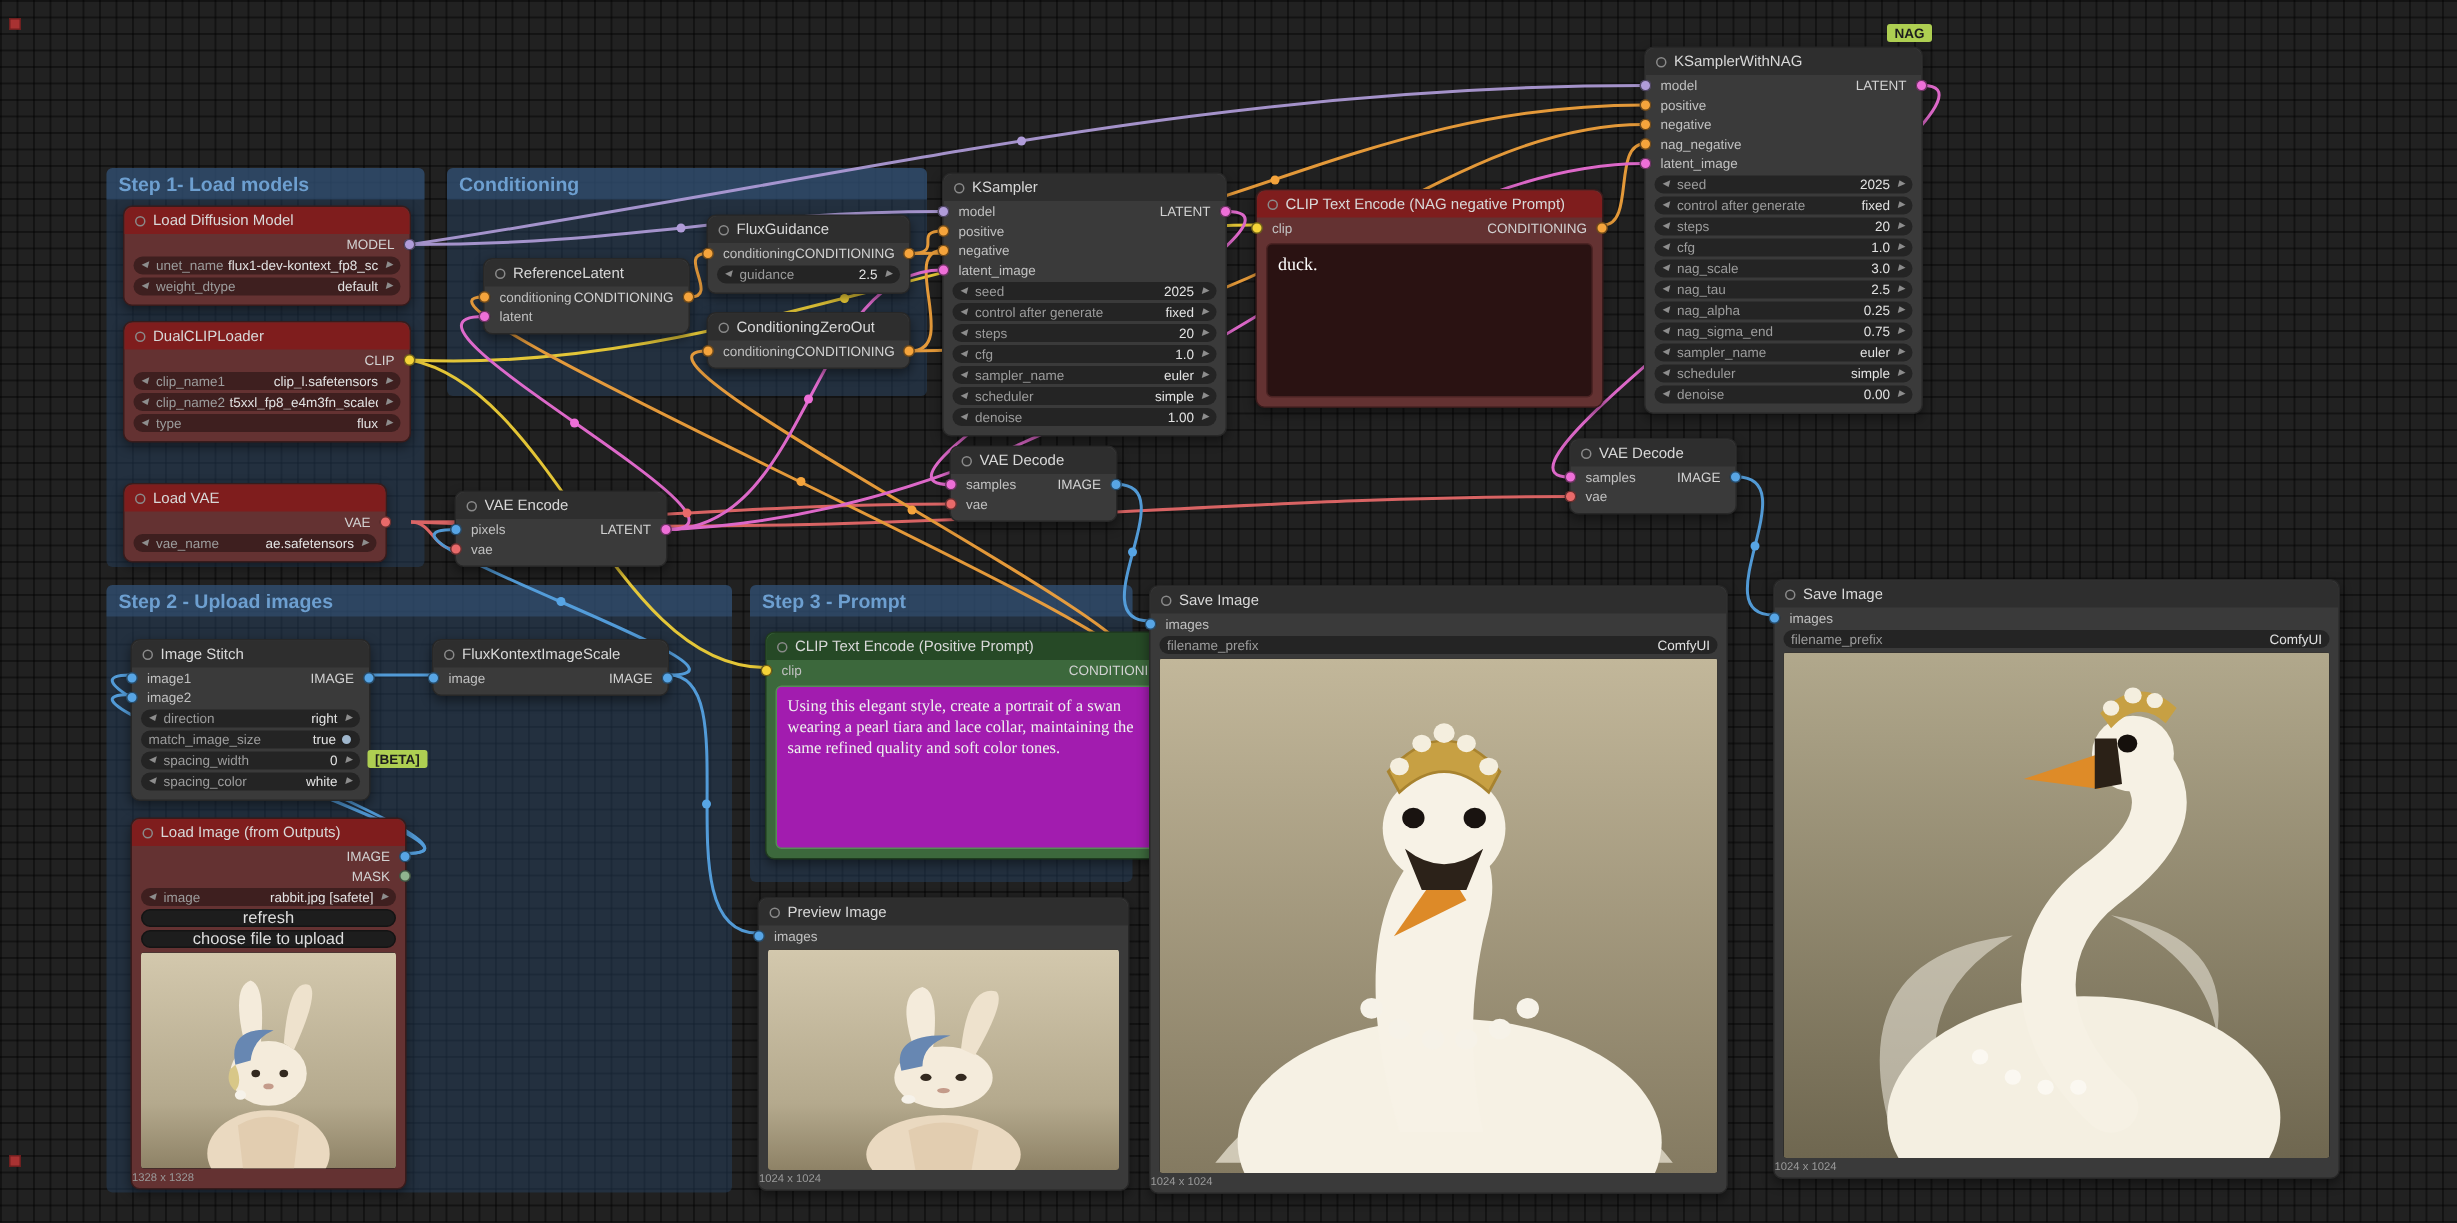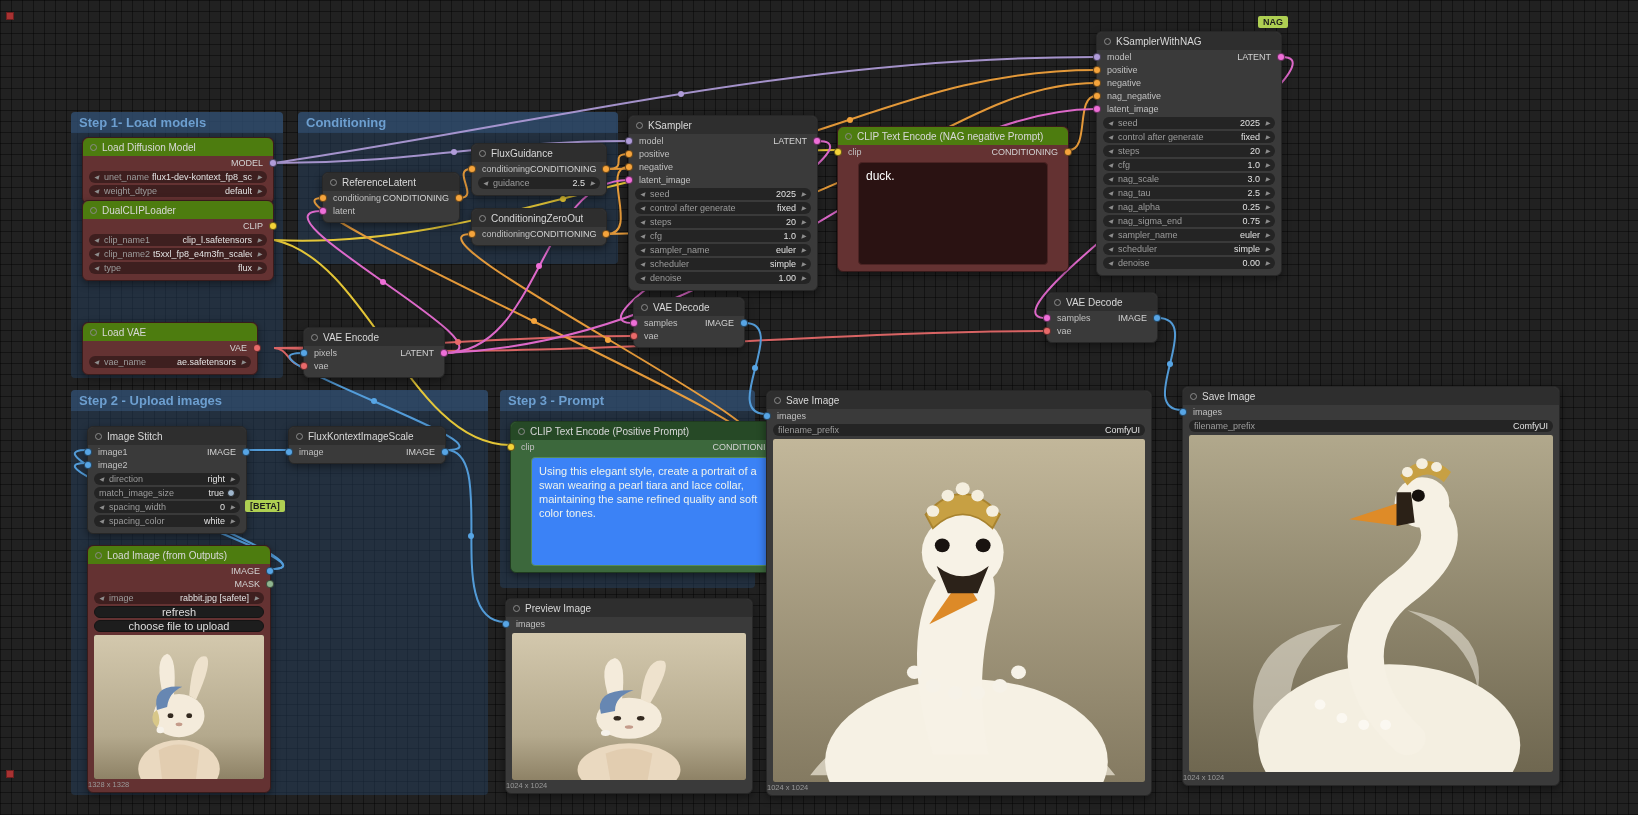--- a/index.html
+++ b/index.html
@@ -16,21 +16,21 @@
   
   .wires{position:absolute;left:0;top:0;z-index:2;pointer-events:none}
   
   .node{position:absolute;z-index:3;display:flex;flex-direction:column;background:#3a3a3a;
     border:1px solid #272727;border-radius:6px;box-shadow:0 3px 8px rgba(0,0,0,.45);color:#c7c7c7}
   .n-head{height:18px;flex:0 0 18px;display:flex;align-items:center;gap:5px;padding:0 7px;
     background:#2e2e2e;border-radius:6px 6px 0 0}
   .n-title{font-size:10px;color:#d8d8d8;white-space:nowrap;overflow:hidden}
   .odot{width:7px;height:7px;border-radius:50%;border:1.5px solid #8a8a8a;flex:0 0 7px}
   .node.red{background:#643232;border-color:#381b1b}
-  .node.red .n-head{background:#4d7c0f}
+  .node.red .n-head{background:#7f1d1d}
   .node.green{background:#3c683c;border-color:#1f3a1f}
   .node.green .n-head{background:#264926}
   .iorow{position:relative;height:13px;flex:0 0 13px;display:flex;align-items:center;padding:0 10px;font-size:9px}
   .in-label{color:#c0c0c0}
   .out-label{margin-left:auto;color:#d2d2d2}
   .pin{position:absolute;width:8px;height:8px;border-radius:50%;top:50%;margin-top:-4px;border:1px solid rgba(0,0,0,.55)}
   .pin-in{left:-4px}.pin-out{right:-4px}
   .c-model{background:#b09cd9}.c-clip{background:#f4d338}.c-vae{background:#e96a6a}
   .c-cond{background:#f5a43c}.c-latent{background:#ee6fd8}.c-image{background:#57a5e5}.c-mask{background:#8fb58f}
   .widget{height:12px;flex:0 0 12px;margin:2px 6px 0;display:flex;align-items:center;gap:3px;
@@ -38,23 +38,23 @@
   .node.red .widget{background:rgba(0,0,0,.38)}
   .node .widget:last-child{margin-bottom:6px}
   .wl{color:#9c9c9c;white-space:nowrap;flex-shrink:0}
   .wv{margin-left:auto;color:#e2e2e2;white-space:nowrap;overflow:hidden}
   .arr{width:7px;flex:0 0 7px;color:#8d8d8d;font-size:6px;line-height:12px}
   .arr-l::before{content:"\25C0"}
   .arr-r::before{content:"\25B6";display:block;text-align:right}
   .tog{width:8px;height:8px;flex:0 0 8px;border-radius:50%;background:#9fb6cc;border:1px solid #222}
   .nbtn{height:12px;flex:0 0 12px;margin:2px 6px 0;display:flex;align-items:center;justify-content:center;
     background:#1d1d1d;border:1px solid #141414;border-radius:7px;font-size:11px;color:#dedede}
-  .txtarea{flex:1;margin:4px 20px 6px;border-radius:4px;padding:6px 7px;
-    font-family:Liberation Sans, sans-serif;overflow:hidden}
-  .green-txt{background:#3b82f6;border:1px solid #568c56;color:#eef3ee;font-size:11px;line-height:1.28}
+  .txtarea{flex:1;margin:4px 6px 6px;border-radius:4px;padding:6px 7px;
+    font-family:Liberation Serif, serif;overflow:hidden}
+  .green-txt{background:#a21caf;border:1px solid #568c56;color:#eef3ee;font-size:11px;line-height:1.28}
   .red-txt{background:#2a1212;border:1px solid #4b2323;color:#fff;font-size:12px;line-height:1.3}
   .imgbox{flex:1;margin:3px 6px 1px;border-radius:2px;overflow:hidden;background:#101010;position:relative}
   .ph{width:100%;height:100%;display:block}
   .cap{flex:0 0 10px;font-size:7.5px;color:#9a9a9a;text-align:left;line-height:10px;margin-bottom:2px}
   .badge{position:absolute;z-index:4;font-size:9px;font-weight:bold;background:#aecf52;color:#1d1d1d;
     padding:1px 5px;border-radius:2px}
   .reddot{position:absolute;z-index:4;width:8px;height:8px;background:#a83232;border:1px solid #6e1f1f}
 </style>
 </head>
 <body>
@@ -144,21 +144,21 @@
       <i class="arr arr-r"></i>
     </div>
     <div class="widget">
       <i class="arr arr-l"></i>
       <span class="wl">weight_dtype</span>
       <span class="wv">default</span>
       <i class="arr arr-r"></i>
     </div>
   </div>
 
-  <div class="node red" style="left:82px;top:200px;width:192px">
+  <div class="node red" style="left:82px;top:214px;width:192px">
     <div class="n-head">
       <i class="odot"></i>
       <span class="n-title">DualCLIPLoader</span>
     </div>
     <div class="iorow">
       <span class="out-label">CLIP</span>
       <i class="pin pin-out c-clip"></i>
     </div>
     <div class="widget">
       <i class="arr arr-l"></i>

